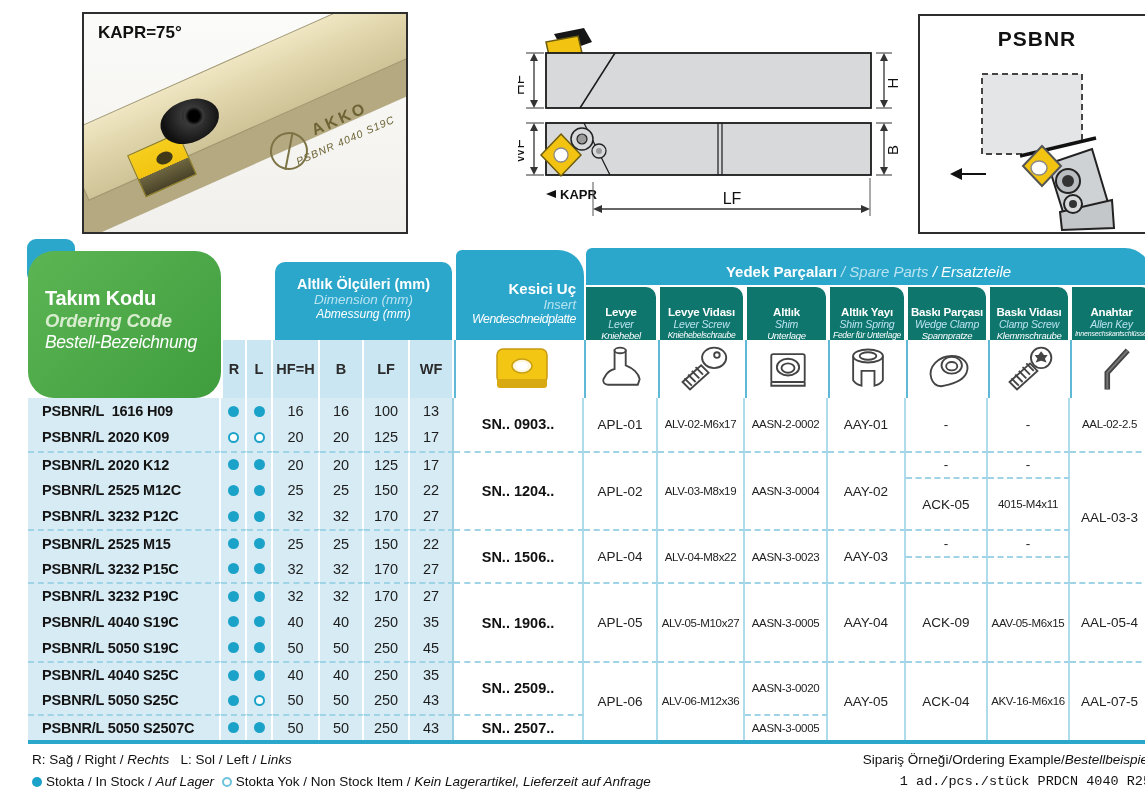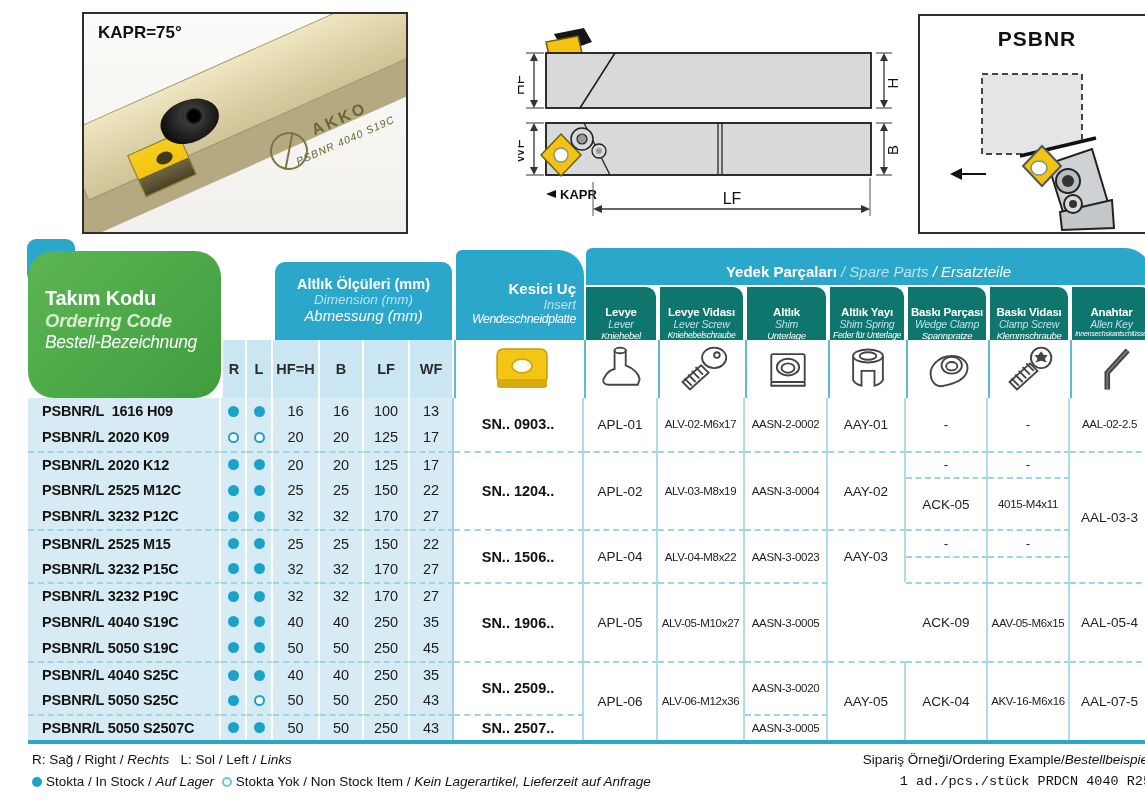--- a/index.html
+++ b/index.html
@@ -53,21 +53,21 @@
   .green-box .g2 { font-size:18.5px; font-weight:bold; font-style:italic; color:#d8edcf; letter-spacing:-0.2px;}
   .green-box .g3 { font-size:17.5px; font-style:italic; letter-spacing:-0.4px; }
 
   .band { position:absolute; background:#2BA7CC; color:#fff; text-align:center; }
   .band .t1 { font-weight:bold; }
   .band .t2 { font-style:italic; color:#b9e3f1; }
   .band .t3 { font-style:italic; }
   .stok-band { left:195px; top:17px; width:48px; height:78px; border-radius:8px 8px 0 0; padding-top:14px; }
   .stok-band .t1 { font-size:13px; } .stok-band .t2 { font-size:11.5px; } .stok-band .t3 { font-size:12px; }
   .dims-band { left:247px; top:17px; width:177px; height:78px; border-radius:10px 10px 0 0; padding-top:14px; }
-  .dims-band .t1 { font-size:14.5px; } .dims-band .t2 { font-size:13.5px; } .dims-band .t3 { font-size:15px; }
+  .dims-band .t1 { font-size:14.5px; } .dims-band .t2 { font-size:13.5px; } .dims-band .t3 { font-size:12px; }
   .insert-band { left:428px; top:5px; width:128px; height:90px; border-radius:6px 26px 0 0;
                  text-align:right; padding:30px 8px 0 0; }
   .insert-band .t1 { font-size:15px; } .insert-band .t2 { font-size:13px; }
   .insert-band .t3 { font-size:12.3px; letter-spacing:-0.4px; }
   .yedek-band { left:558px; top:3px; width:565px; height:37px; border-radius:6px 26px 0 0; padding-top:15px; font-size:15px; }
   .yedek-band .t1 { font-weight:bold; } .yedek-band .t2 { font-style:italic; color:#b9e3f1; }
   .yedek-band .t3 { font-style:italic; }
 
   .sph { position:absolute; top:42px; height:53px; background:#0f766e; color:#fff; text-align:center;
          border-radius:0 10px 0 0; padding-top:19px; overflow:hidden; }
@@ -517,20 +517,21 @@
       <div class="c wc sm" style="grid-area:1/11/3/12">AASN-2-0002</div>
       <div class="c wc sm dash" style="grid-area:3/11/6/12">AASN-3-0004</div>
       <div class="c wc sm dash" style="grid-area:6/11/8/12">AASN-3-0023</div>
       <div class="c wc sm dash" style="grid-area:8/11/11/12">AASN-3-0005</div>
       <div class="c wc sm dash" style="grid-area:11/11/13/12">AASN-3-0020</div>
       <div class="c wc sm dash" style="grid-area:13/11/14/12">AASN-3-0005</div>
 
       <div class="c wc" style="grid-area:1/12/3/13">AAY-01</div>
       <div class="c wc dash" style="grid-area:3/12/6/13">AAY-02</div>
       <div class="c wc dash" style="grid-area:6/12/8/13">AAY-03</div>
+      <div class="c wc dash" style="grid-area:8/12/11/13">AAY-04</div>
       <div class="c wc dash" style="grid-area:11/12/14/13">AAY-05</div>
 
       <div class="c wc" style="grid-area:1/13/3/14">-</div>
       <div class="c wc dash" style="grid-area:3/13/4/14">-</div>
       <div class="c wc dash" style="grid-area:4/13/6/14">ACK-05</div>
       <div class="c wc dash" style="grid-area:6/13/7/14">-</div>
       <div class="c wc dash" style="grid-area:7/13/8/14"></div>
       <div class="c wc dash" style="grid-area:8/13/11/14">ACK-09</div>
       <div class="c wc dash" style="grid-area:11/13/14/14">ACK-04</div>
 

